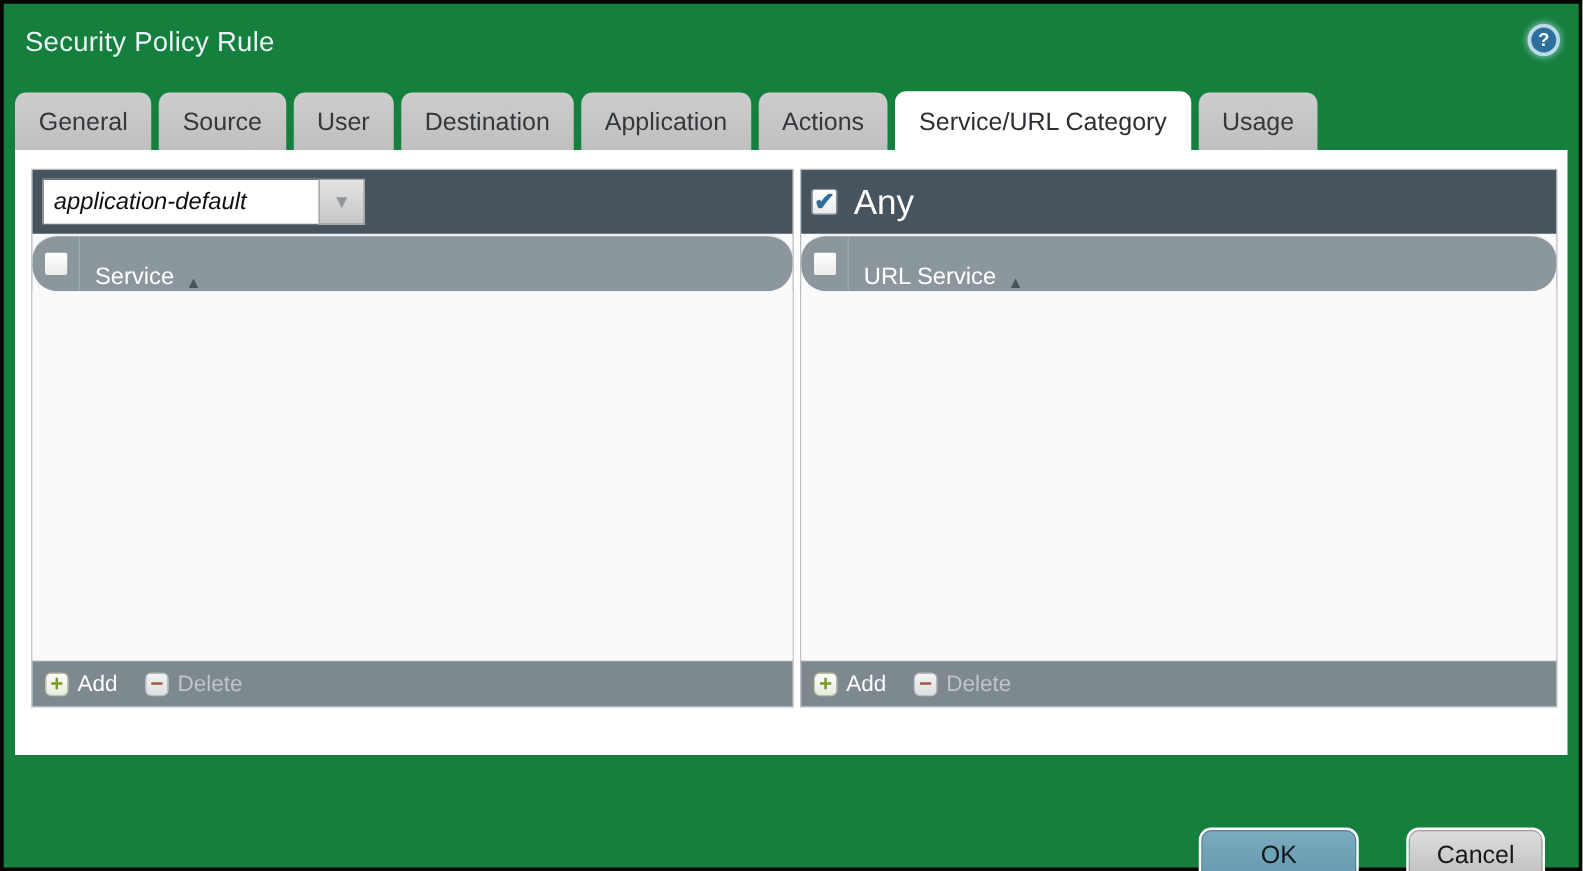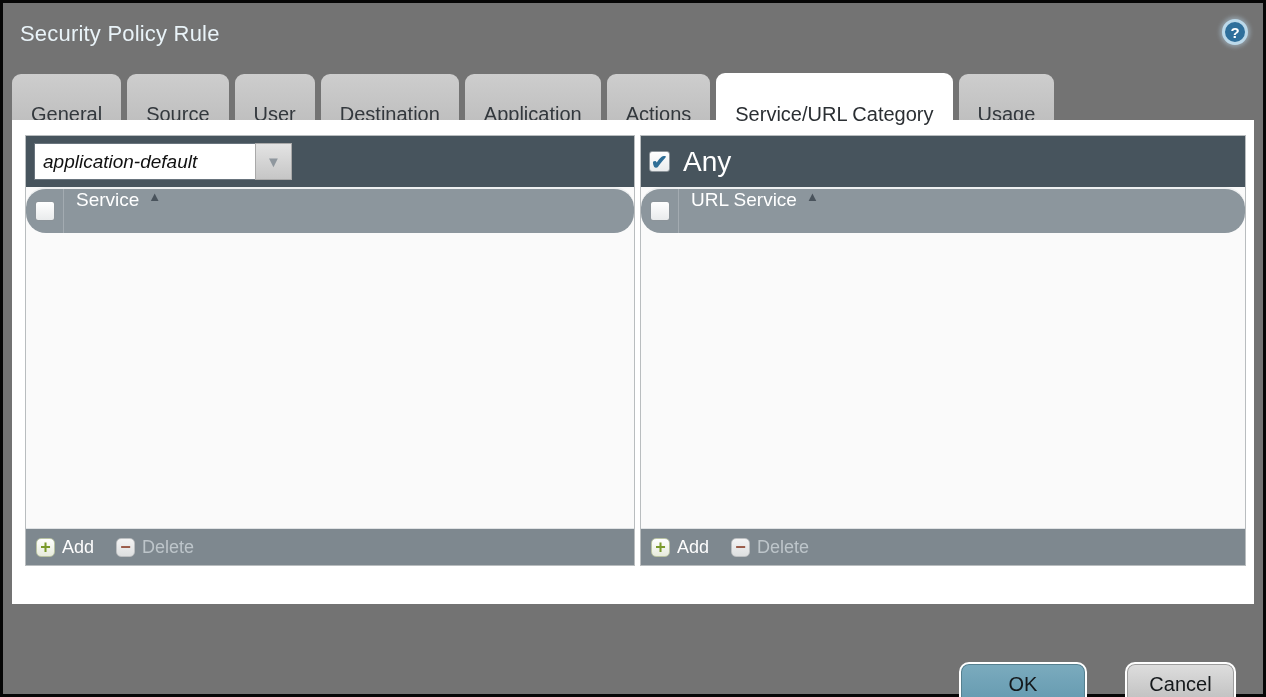--- a/index.html
+++ b/index.html
@@ -1,21 +1,21 @@
 <!DOCTYPE html>
 <html><head>
 <meta charset="utf-8">
 <style>
   * { margin:0; padding:0; box-sizing:border-box; }
   html,body { width:1266px; height:697px; }
   body { font-family:"Liberation Sans", sans-serif; position:relative; overflow:hidden; }
 
   .dialog {
     position:absolute; inset:0;
-    background:#737373;
+    background:#15803d;
     border:3px solid #060606;
   }
 
   .title-bar { position:absolute; left:17px; top:18px; }
   .dialog-title { color:#e9f3f8; font-size:22px; letter-spacing:0.2px; }
 
   .help-btn {
     position:absolute; right:15px; top:16px;
     width:26px; height:26px; border-radius:50%;
     background:#2f6f9b;
@@ -24,21 +24,21 @@
     color:#ffffff; font-size:15px; font-weight:bold;
     display:flex; align-items:center; justify-content:center;
     cursor:pointer;
   }
 
   .tab-strip {
     position:absolute; left:9px; right:9px; top:70px; height:48px;
     display:flex; align-items:flex-end; gap:6px;
   }
   .tab {
-    height:47px; line-height:49px; padding:16px 19px;
+    height:47px; line-height:49px; padding:0 19px;
     background:linear-gradient(#cdcdcd,#bfbfbf);
     border-radius:9px 9px 0 0;
     color:#33383d; font-size:20px;
     cursor:pointer; white-space:nowrap;
   }
   .tab.active {
     background:#ffffff; color:#2b2f33; height:48px; line-height:50px;
     position:relative; z-index:3;
   }
 
@@ -56,21 +56,21 @@
   .panel-left  { left:13px;  width:610px; }
   .panel-right { left:628px; width:606px; }
 
   .ptoolbar {
     height:51px; background:#47545d; flex:0 0 auto;
     display:flex; align-items:center; padding-left:8px;
   }
   .pheader {
     height:46px; background:#8c969d; flex:0 0 auto;
     border-top:2px solid #eef0f1;
-    display:flex; align-items:flex-start; color:#ffffff; font-size:19px;border-radius:20px;
+    display:flex; align-items:flex-end; color:#ffffff; font-size:19px;border-radius:20px;
   }
   .pbody { flex:1 1 auto; background:#fafafa; }
   .pfooter {
     height:37px; background:#7e888f; flex:0 0 auto;
     border-top:1px solid #dfe2e4;
     display:flex; align-items:center; padding-left:10px; gap:22px;
   }
 
   .combo-input {
     width:221px; height:37px;

